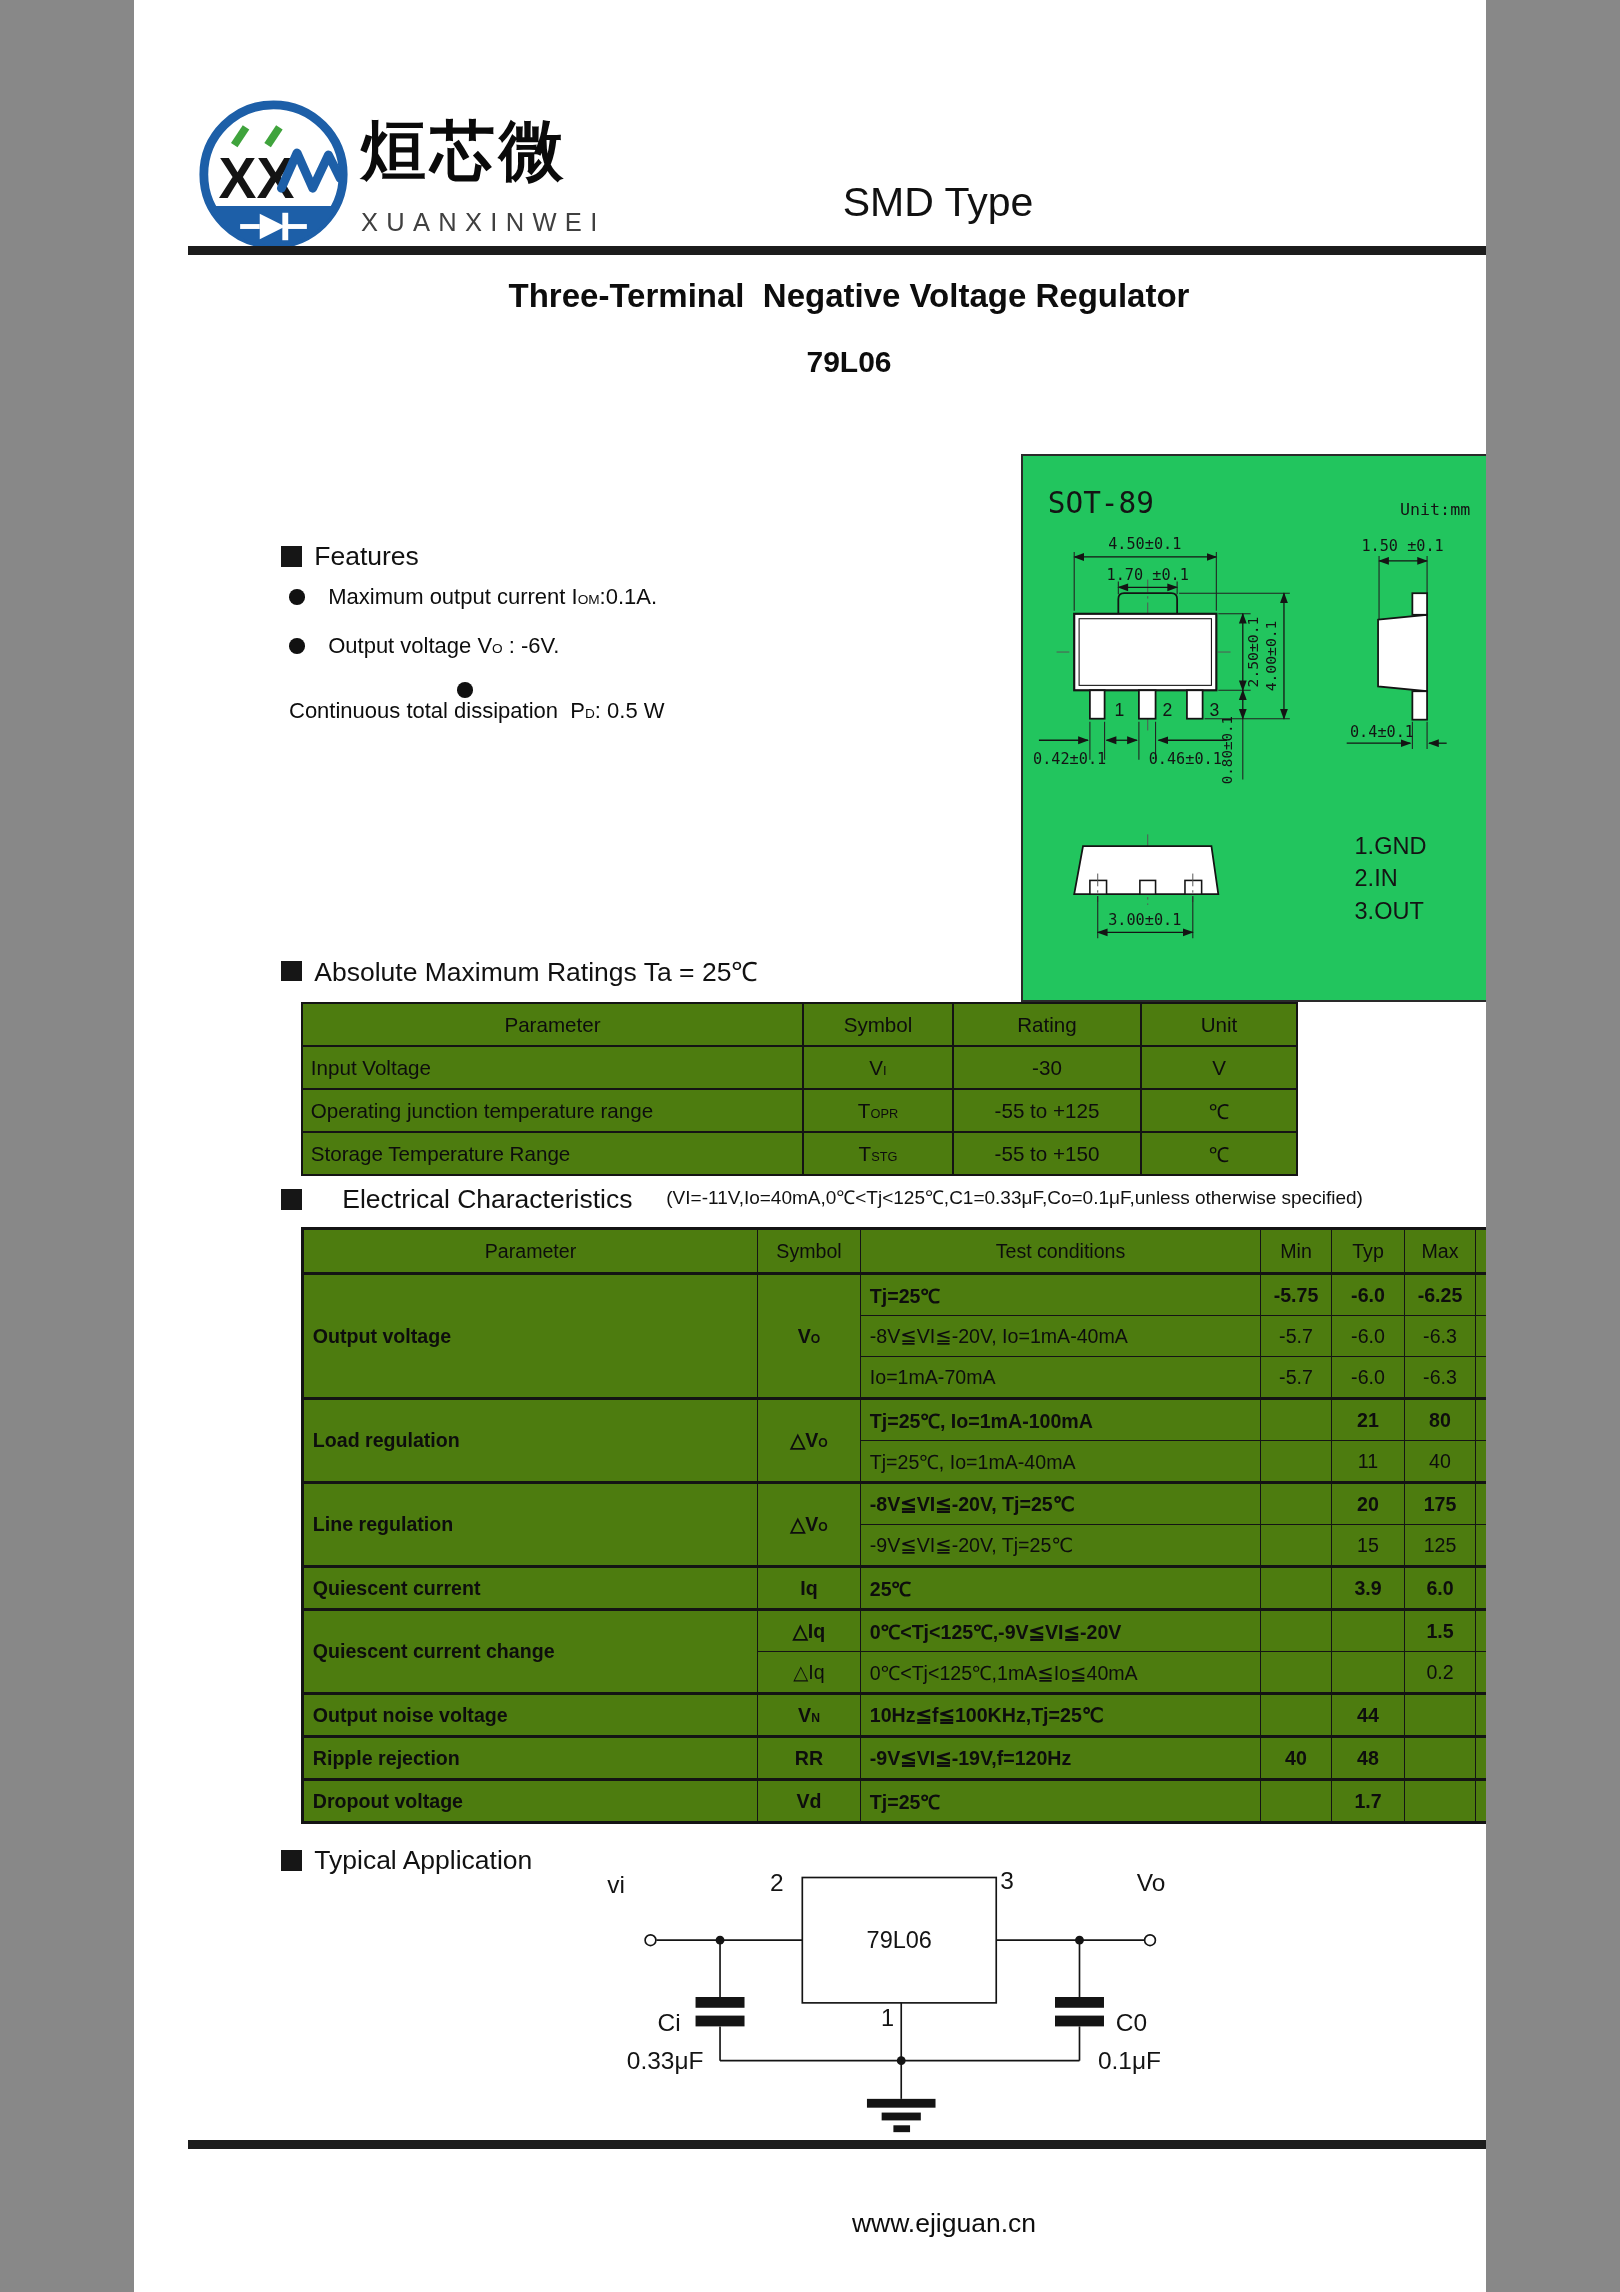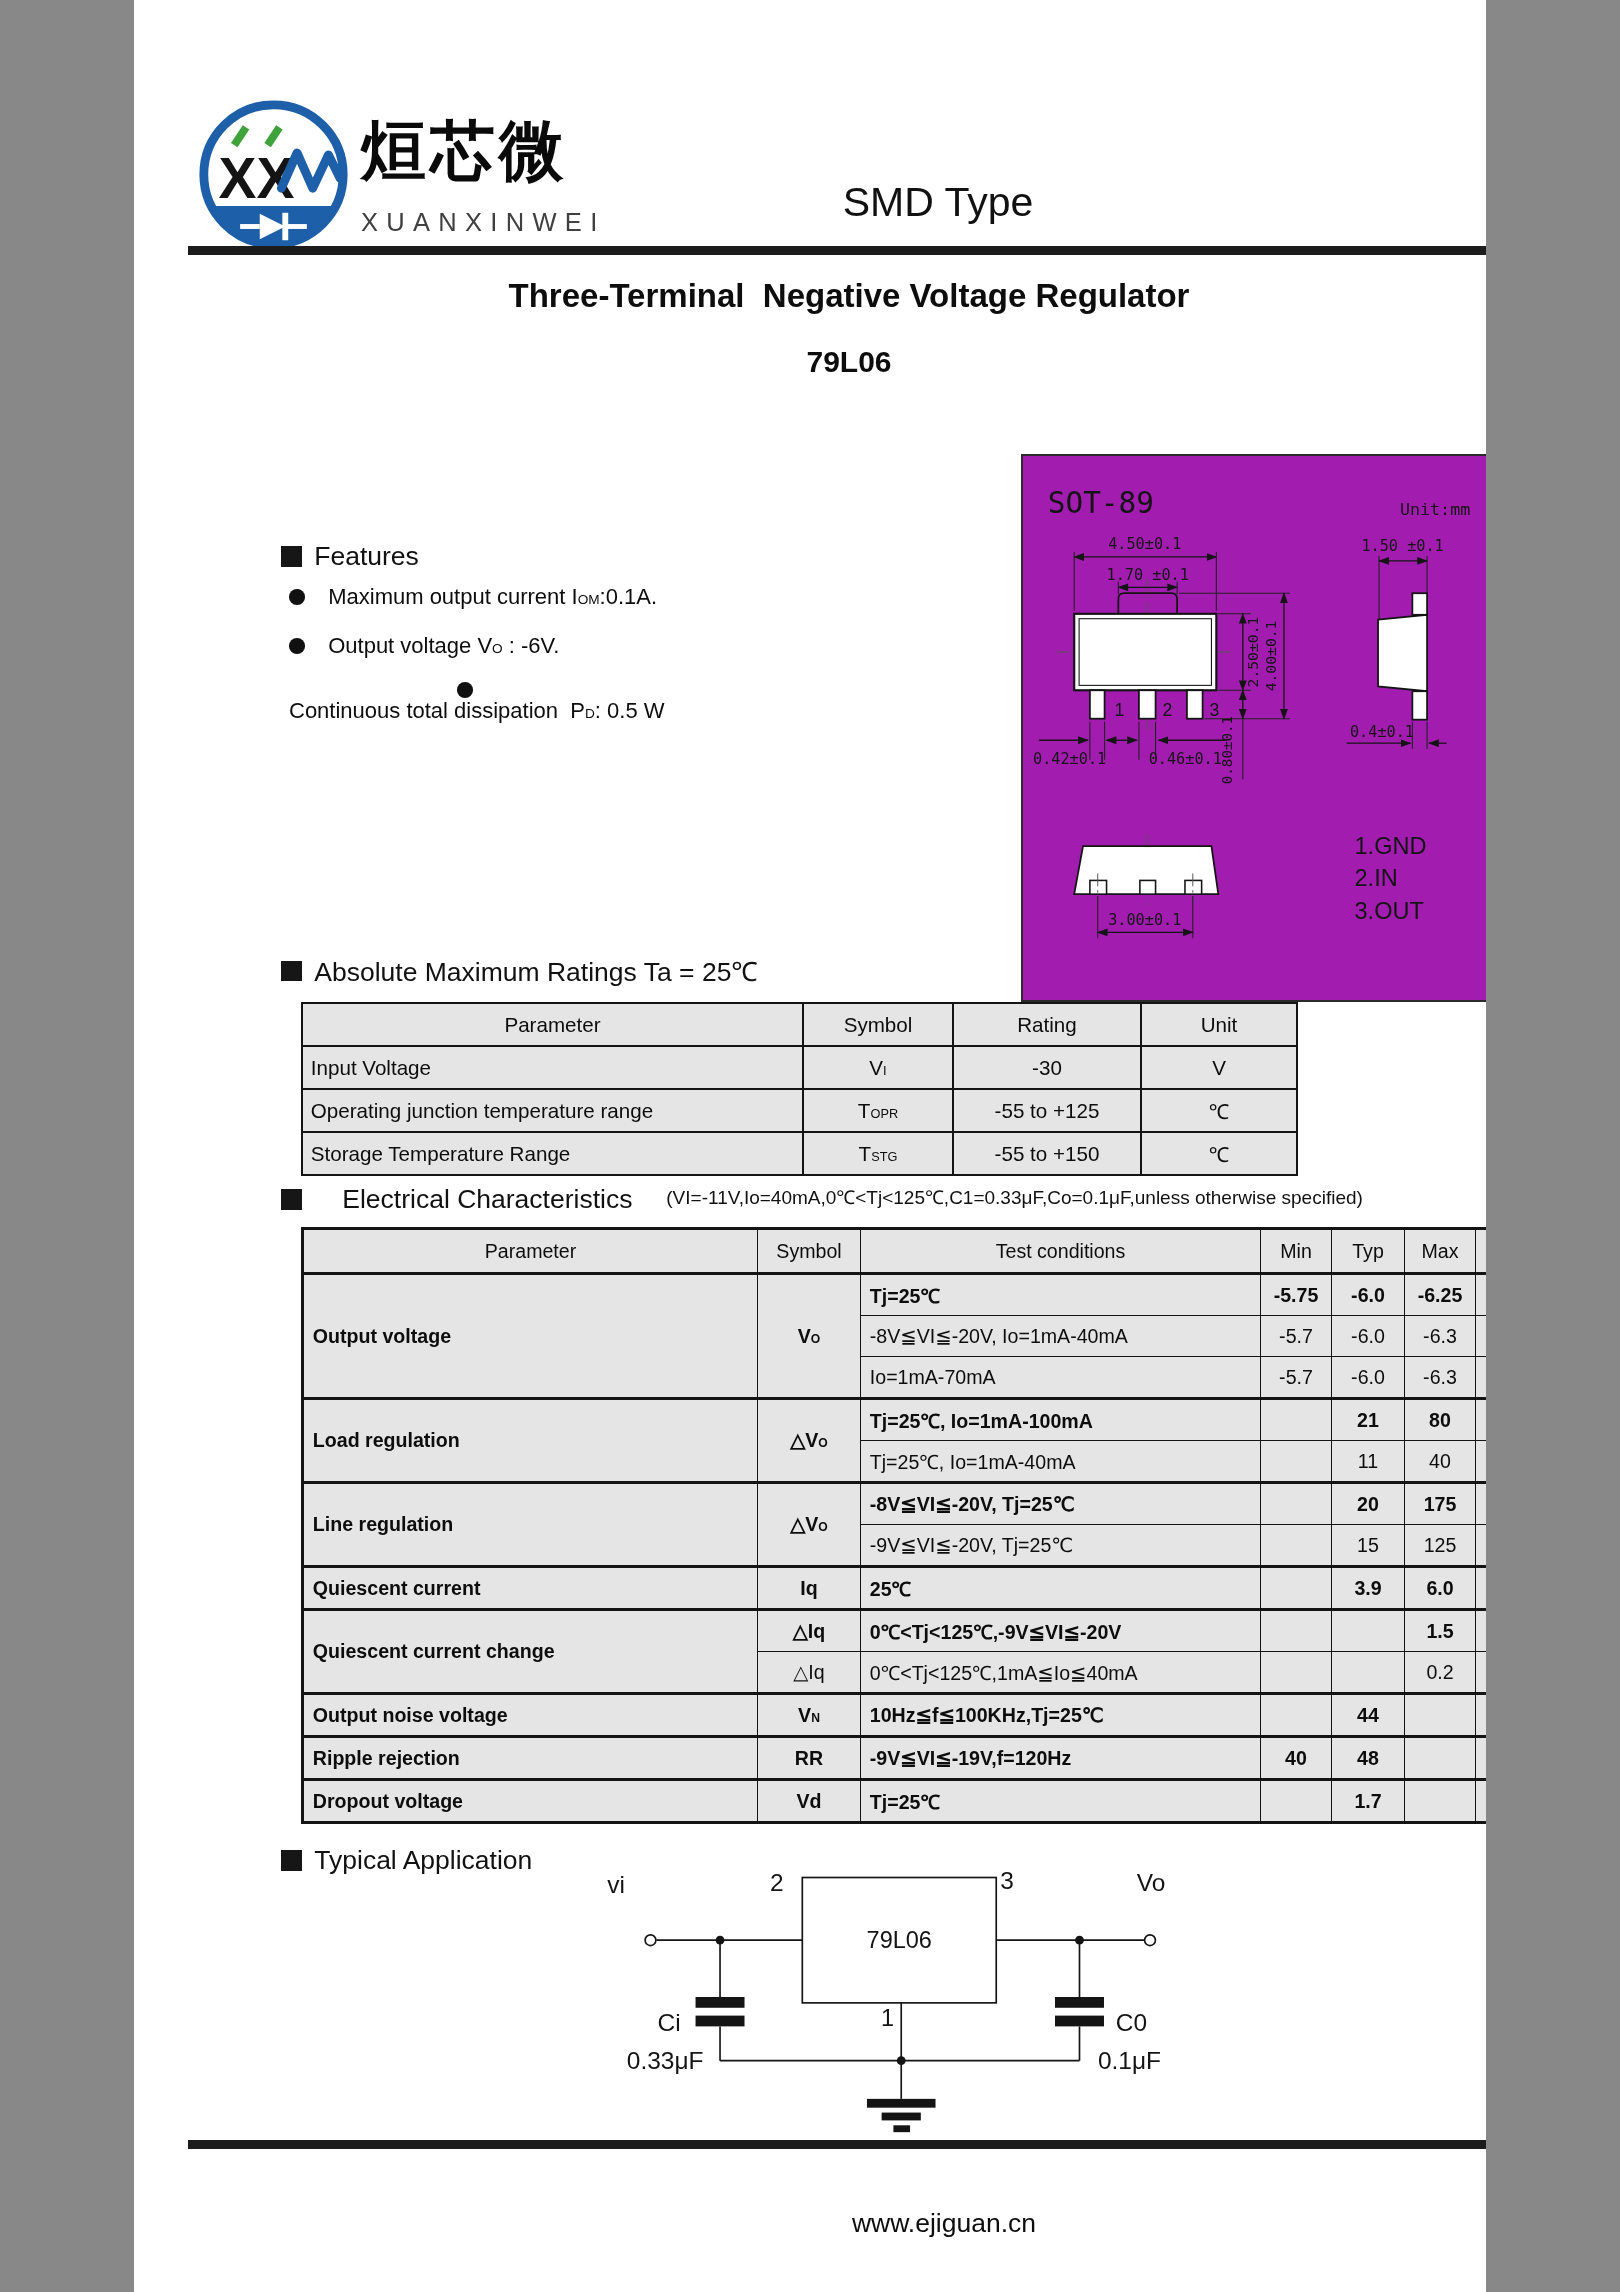--- a/index.html
+++ b/index.html
@@ -16,23 +16,23 @@
   .brand-en{font-size:25.5px;letter-spacing:8.3px;color:#404040;margin-top:13.7px;}
   .smd{font-size:41px;color:#111;}
   .ic{font-size:41px;color:#111;}
   .title{font-size:33px;font-weight:bold;text-align:center;white-space:pre;}
   .part{font-size:30px;font-weight:bold;text-align:center;}
   
   .feat-row{display:flex;align-items:center;font-size:22px;white-space:pre;}
   .bullet-dot{width:15.7px;height:15.7px;border-radius:50%;background:#111;margin-right:23.5px;flex:none;}
   .sc{font-size:62%;}
   
-  .pkgbox{border:2px solid #2a2a2a;background:#a21caf;}
-  
-  table{border-collapse:collapse;table-layout:fixed;background:#e5e5e5;padding-left:43px;}
+  .pkgbox{border:2px solid #2a2a2a;background:#22c55e;}
+  
+  table{border-collapse:collapse;table-layout:fixed;background:#4d7c0f;padding-left:43px;}
   .t-abs{border:2.5px solid #141414;}
   .t-abs th,.t-abs td{border:2.4px solid #141414;font-size:20.6px;font-weight:normal;
       height:41px;padding:0;text-align:center;}
   .t-abs .l{text-align:left;padding-left:7.8px;}
   .t-el{border:3.1px solid #141414;}
   .t-el th,.t-el td{border:1.7px solid #141414;font-size:19.6px;font-weight:normal;
       height:40px;padding:0 2.9px;text-align:center;overflow:hidden;}
   .t-el .l{text-align:left;padding-left:8.8px;}
   .t-el tr.gt td{border-top:3.1px solid #141414;font-weight:bold;}
   .t-el th{height:42px;}

